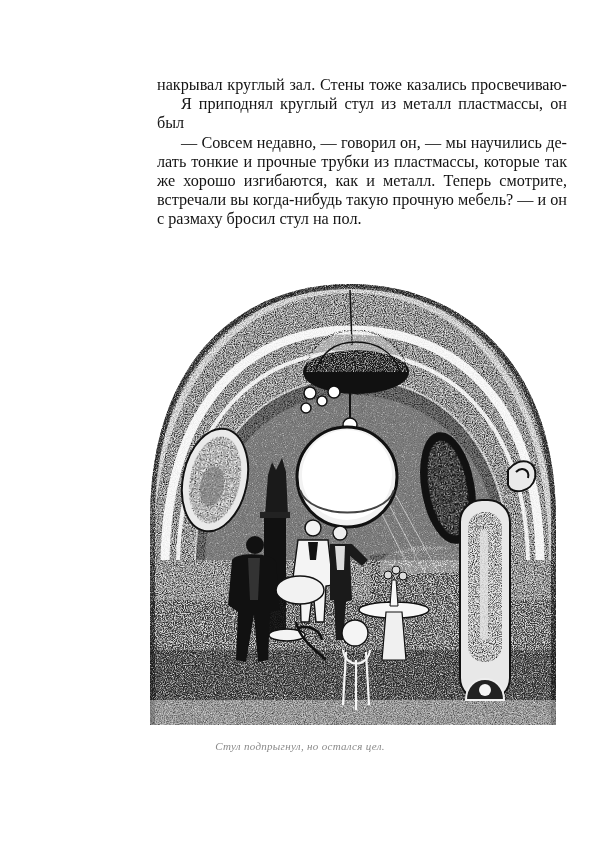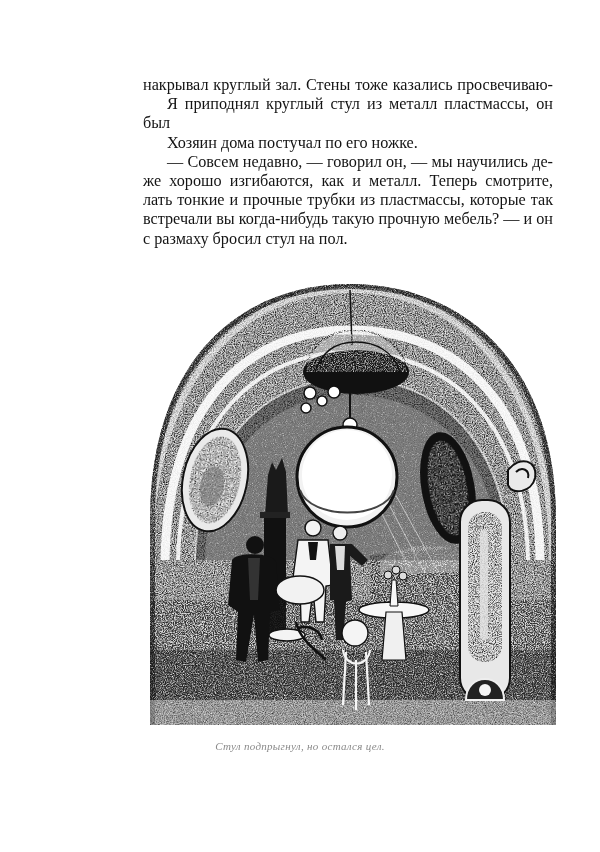--- a/index.html
+++ b/index.html
@@ -16,21 +16,21 @@
       color: #141414;
     }
     .page {
       position: absolute;
       left: 0; top: 0;
       width: 600px; height: 852px;
       background: #ffffff;
     }
     .text-block {
       position: absolute;
-      left: 143px;
+      left: 157px;
       top: 76px;
       width: 410px;
       font-size: 16.2px;
       line-height: 19.2px;
       text-align: justify;
       hyphens: manual;
     }
     .text-block p {
       margin: 0;
     }
@@ -61,24 +61,23 @@
     }
   </style>
 </head>
 <body>
 
 <div class="page">
 
   <div class="text-block">
     <p class="last-justify">накрывал круглый зал. Стены тоже казались просвечиваю-</p>
     <p class="indent last-justify">Я приподнял круглый стул из металл пластмассы, он был</p>
-    <p class="indent">Хозяин дома постучал по его ножке.</p>
     <p class="indent last-justify">— Совсем недавно, — говорил он, — мы научились де-</p>
+    <p class="last-justify">лать тонкие и прочные трубки из пластмассы, которые так</p>
     <p class="last-justify">же хорошо изгибаются, как и металл. Теперь смотрите,</p>
-    <p class="last-justify">лать тонкие и прочные трубки из пластмассы, которые так</p>
     <p class="last-justify">встречали вы когда-нибудь такую прочную мебель? — и он</p>
     <p>с размаху бросил стул на пол.</p>
   </div>
 
   <svg class="illustration" viewBox="140 280 425 455" xmlns="http://www.w3.org/2000/svg">
     <defs>
       <filter id="grain" x="0" y="0" width="100%" height="100%">
         <feTurbulence type="fractalNoise" baseFrequency="0.9" numOctaves="2" seed="7" result="noise"></feTurbulence>
         <feColorMatrix type="matrix" in="noise" result="mono" values="0 0 0 0 0
                   0 0 0 0 0

